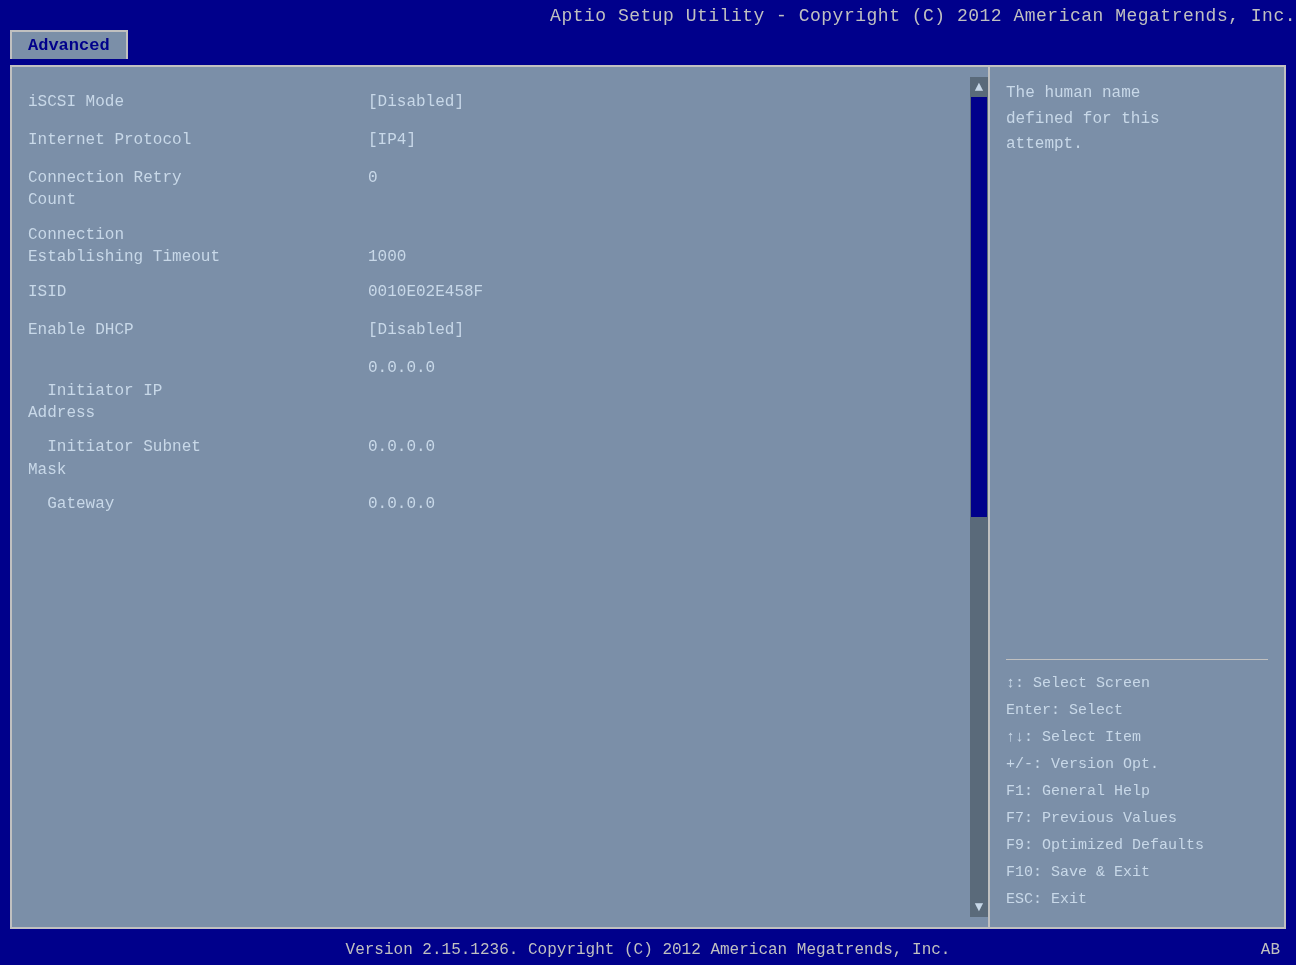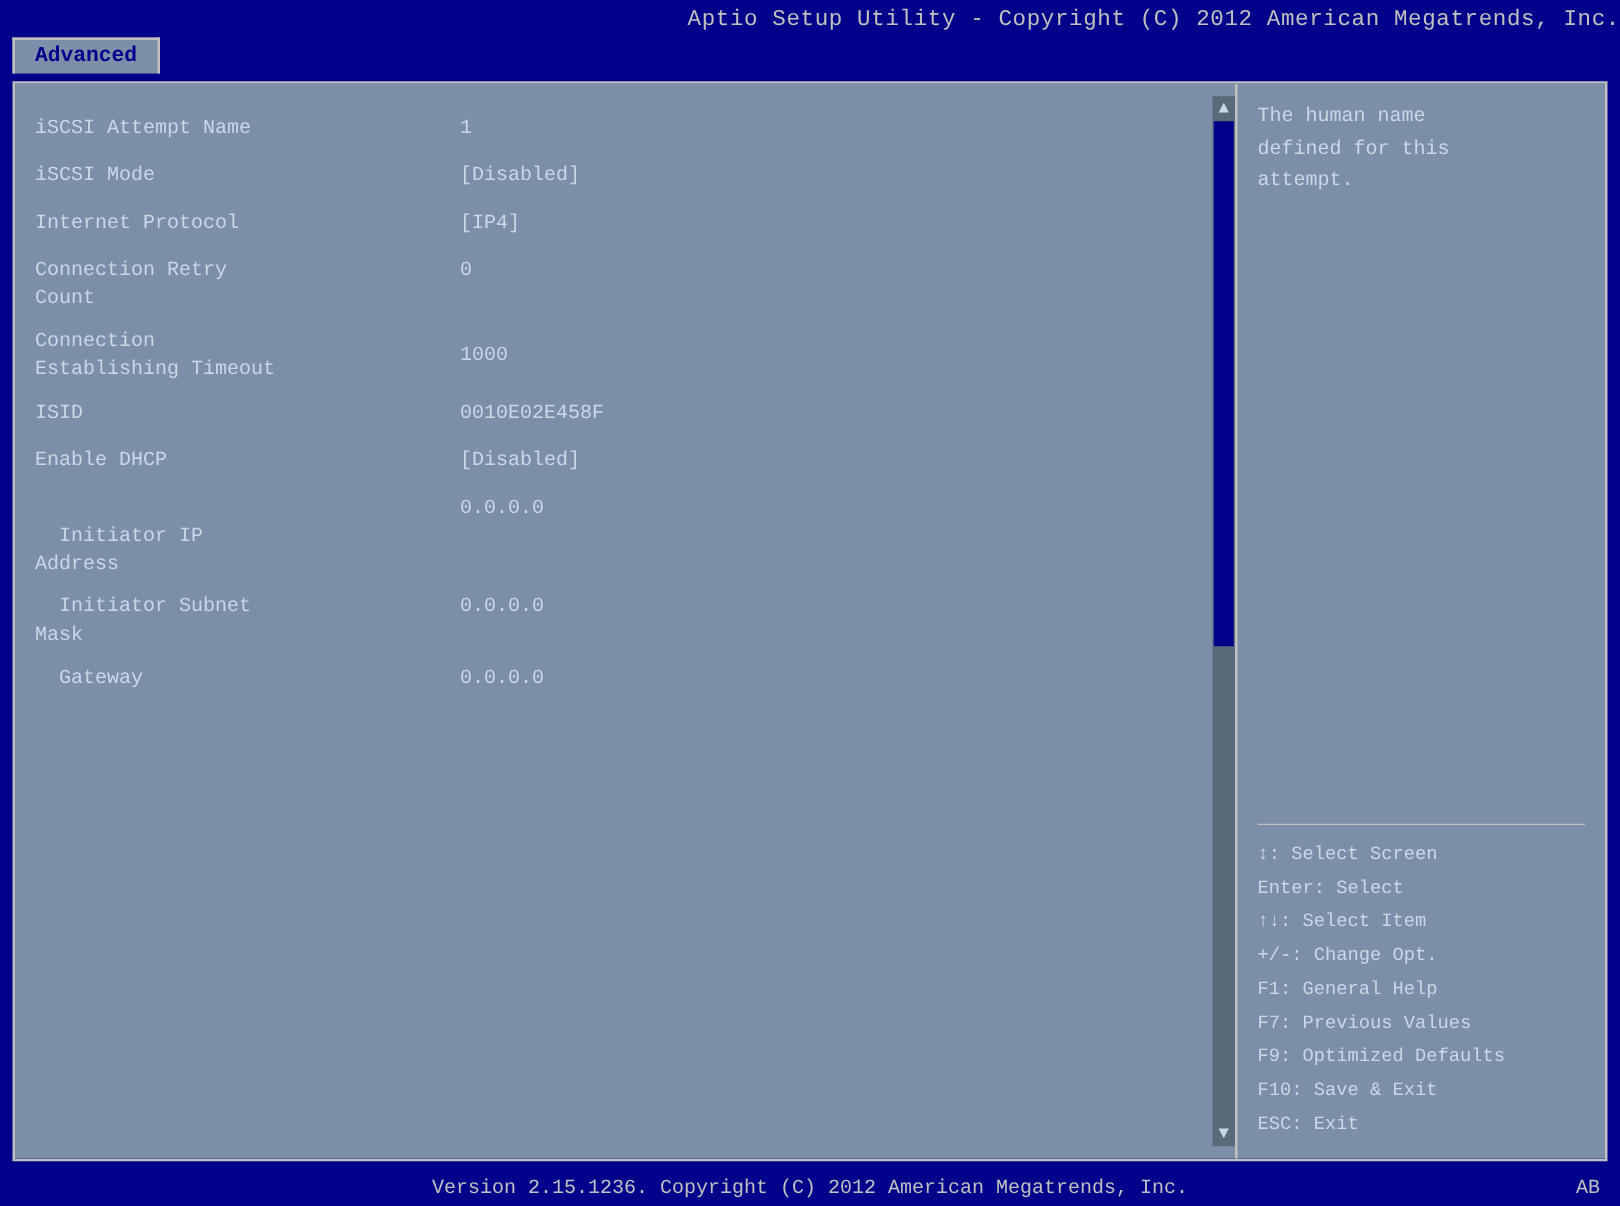--- a/index.html
+++ b/index.html
@@ -187,41 +187,37 @@
   <div class="tab-active">
     <span>Advanced</span>
   </div>
 </div>
 
 <div class="main-content">
   <div class="content-area">
     <div class="left-panel">
       <div class="settings-list">
 
-        <div class="setting-row">
-          <div class="setting-label">iSCSI Attempt Name</div>
-          <div class="setting-value">1</div>
-        </div>
 
         <div class="setting-row">
           <div class="setting-label">iSCSI Mode</div>
           <div class="setting-value">[Disabled]</div>
         </div>
 
         <div class="setting-row">
           <div class="setting-label">Internet Protocol</div>
           <div class="setting-value">[IP4]</div>
         </div>
 
         <div class="setting-row" style="align-items:flex-start;">
           <div class="setting-label" style="line-height:1.4;">Connection Retry<br>Count</div>
           <div class="setting-value">0</div>
         </div>
 
-        <div class="setting-row" style="align-items:center;">
+        <div class="setting-row" style="align-items:flex-end;">
           <div class="setting-label" style="line-height:1.4;">Connection<br>Establishing Timeout</div>
           <div class="setting-value">1000</div>
         </div>
 
         <div class="setting-row">
           <div class="setting-label">ISID</div>
           <div class="setting-value">0010E02E458F</div>
         </div>
 
         <div class="setting-row">
@@ -257,21 +253,21 @@
       <div class="help-text">
         The human name<br>
         defined for this<br>
         attempt.
       </div>
       <hr class="divider">
       <div class="key-legend">
         <div>↕: Select Screen</div>
         <div>Enter: Select</div>
         <div>↑↓: Select Item</div>
-        <div>+/-: Change Opt.</div>
+        <div>+/-: Version Opt.</div>
         <div>F1: General Help</div>
         <div>F7: Previous Values</div>
         <div>F9: Optimized Defaults</div>
         <div>F10: Save &amp; Exit</div>
         <div>ESC: Exit</div>
       </div>
     </div>
   </div>
 </div>
 

